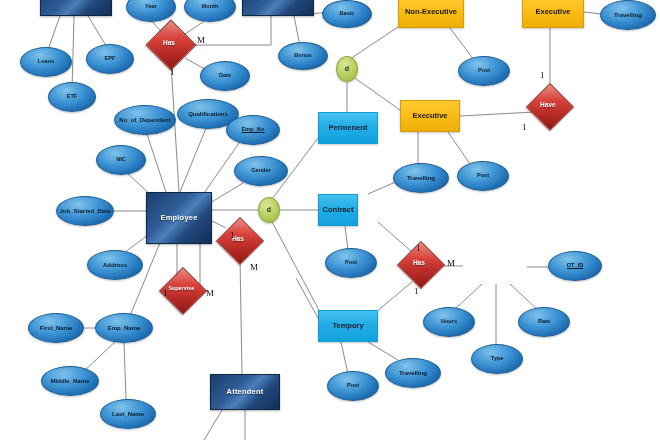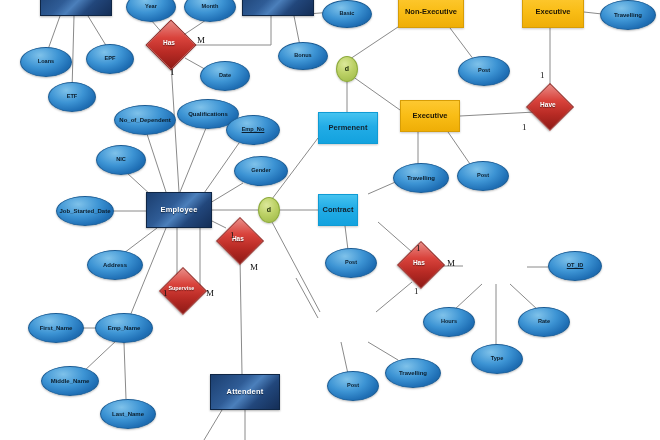--- a/index.html
+++ b/index.html
@@ -148,31 +148,34 @@
       <line x1="496" y1="284" x2="496" y2="346" stroke="#8a8a8a" stroke-width="1"></line>
       <line x1="510" y1="284" x2="538" y2="310" stroke="#8a8a8a" stroke-width="1"></line>
       <line x1="318" y1="318" x2="296" y2="278" stroke="#8a8a8a" stroke-width="1"></line>
     </svg>
 <div class="node entity-dark" style="left: 40px; top: -14px; width: 72px; height: 30px;">
       <span></span>
     </div>
     <div class="node entity-dark" style="left: 242px; top: -14px; width: 72px; height: 30px;">
       <span></span>
     </div>
-    <div class="node entity-dark" style="left: 146px; top: 192px; width: 66px; height: 36px;">
+    <div class="node entity-dark" style="left: 146px; top: 192px; width: 66px; height: 52px;">
       <span>Employee</span>
     </div>
     <div class="node entity-dark" style="left: 210px; top: 374px; width: 70px; height: 36px;">
       <span>Attendent</span>
     </div>
     <div class="node entity-cyan" style="left: 318px; top: 112px; width: 60px; height: 32px;">
       <span>Permenent</span>
     </div>
     <div class="node entity-cyan" style="left: 318px; top: 194px; width: 40px; height: 32px;">
       <span>Contract</span>
+    </div>
+    <div class="node entity-cyan" style="left: 318px; top: 310px; width: 60px; height: 32px;">
+      <span>Tempory</span>
     </div>
     <div class="node entity-yellow" style="left: 398px; top: -4px; width: 66px; height: 32px;">
       <span>Non-Executive</span>
     </div>
     <div class="node entity-yellow" style="left: 400px; top: 100px; width: 60px; height: 32px;">
       <span>Executive</span>
     </div>
     <div class="node entity-yellow" style="left: 522px; top: -4px; width: 62px; height: 32px;">
       <span>Executive</span>
     </div>

